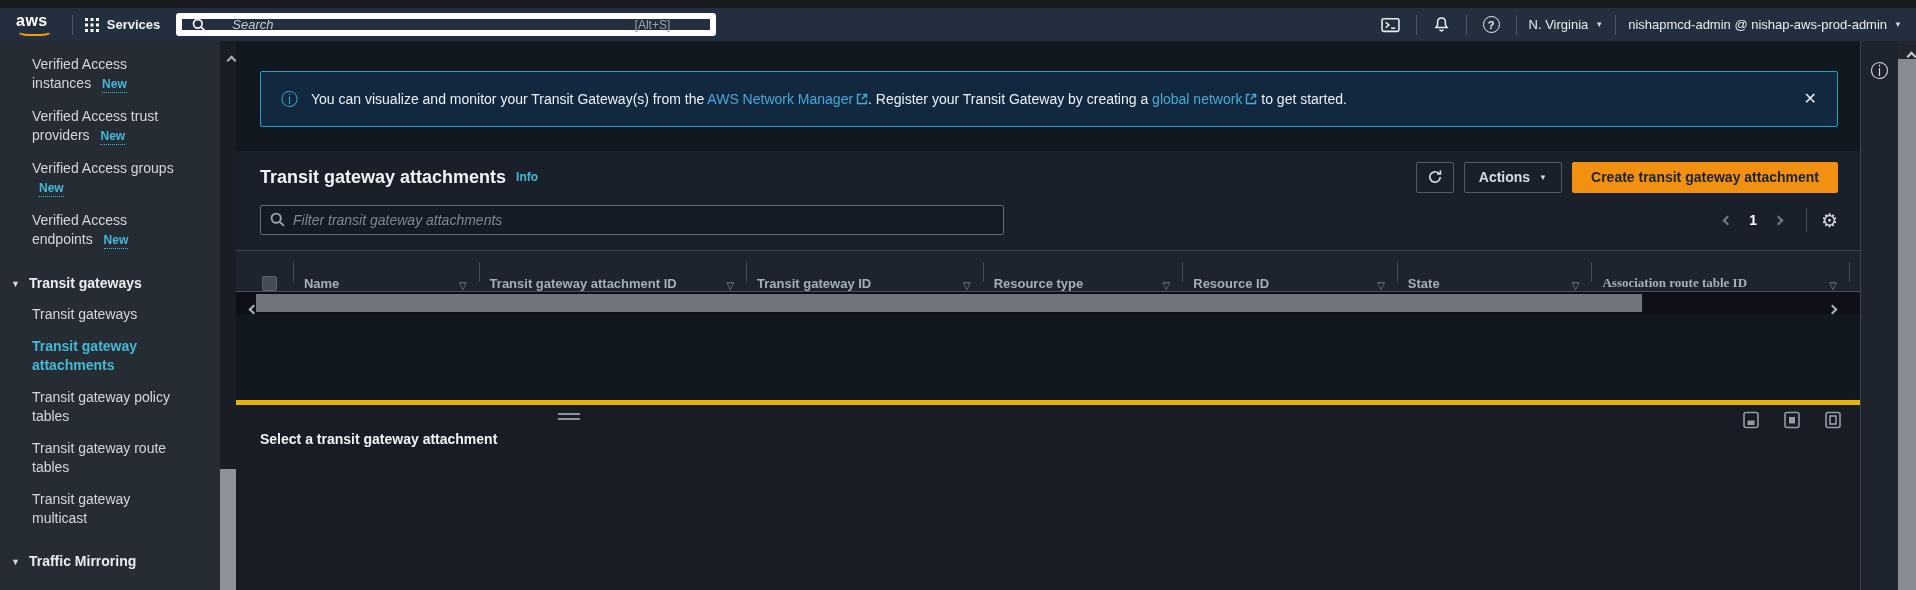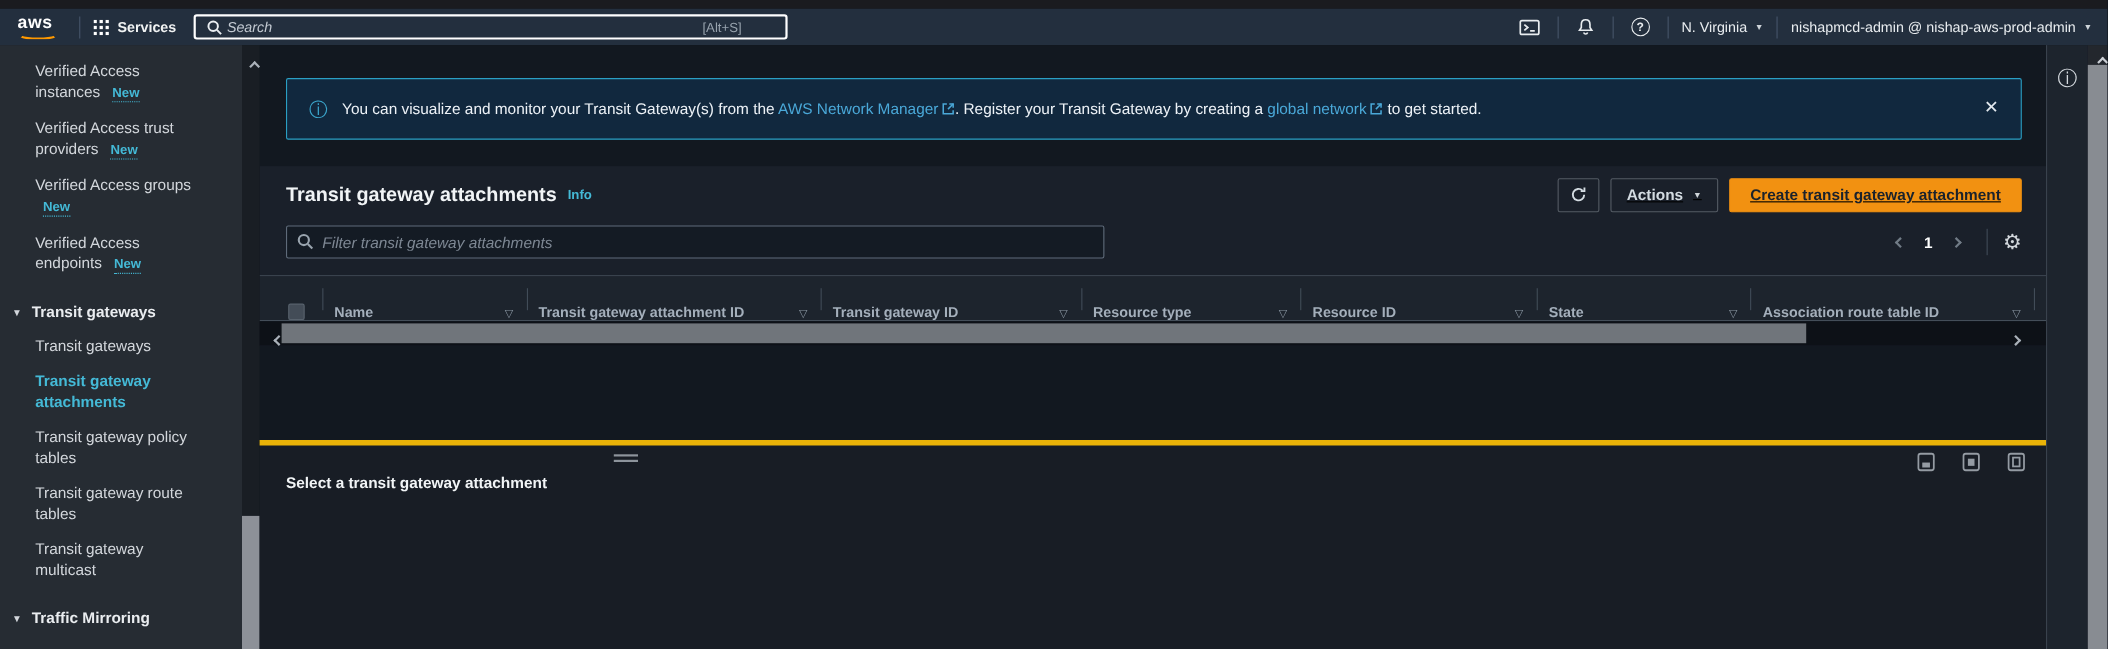--- a/index.html
+++ b/index.html
@@ -14,22 +14,22 @@
     padding:14px 14px; color:#eef1f4; }
   .aws-logo { position:relative; font-size:16px; font-weight:700; color:#fff;
     padding:0 4px 7px 2px; margin-right:8px; letter-spacing:.5px; cursor:pointer; }
   .aws-logo .smile { position:absolute; left:3px; right:0; bottom:1px; height:9px;
     border:2px solid transparent; border-bottom-color:#ff9900; border-radius:50% / 70%; }
   .nav-divider { width:1px; height:20px; background:#46556a; margin:0 12px; }
   .nav-btn { display:flex; align-items:center; gap:8px; background:none; border:none;
     color:#f1f3f3; font-size:13px; font-weight:700; cursor:pointer;
     font-family:"Liberation Sans",sans-serif; }
   .grid-icon { color:#fff; }
-  .searchbox { margin-left:16px; width:540px; height:23px; border:2px solid #ffffff;
-    border-radius:3px; display:flex; align-items:center; padding:0 10px; gap:4px;
+  .searchbox { margin-left:16px; width:540px; height:23px; border:6px solid #ffffff;
+    border-radius:3px; display:flex; align-items:center; padding:0 10px; gap:26px;
     background:#232f3e; }
   .searchbox svg { color:#e9edf1; flex:none; }
   .searchbox input { flex:1; background:transparent; border:none; outline:none;
     color:#e6eaee; font-size:13px; font-style:italic; font-family:"Liberation Sans",sans-serif; }
   .searchbox input::placeholder { color:#c3cad2; }
   .shortcut { font-size:12px; color:#98a3ae; padding-right:30px; }
   .nav-right { margin-left:auto; display:flex; align-items:center; }
   .nav-icon-btn { background:none; border:none; color:#e8ecef; cursor:pointer;
     display:flex; align-items:center; padding:0 4px; }
   .circle-q { width:17px; height:17px; border:1.7px solid #e8ecef; border-radius:50%;
@@ -77,21 +77,21 @@
   .ext-ico { color:var(--link-blue); margin-left:3px; vertical-align:-1px; }
   .flash .close { margin-left:auto; background:none; border:none; color:#e3e9ee;
     font-size:16px; cursor:pointer; line-height:1; }
 
   
   .card { background:#1a202a; }
   .card-header { display:flex; align-items:center; padding:12px 22px 6px 24px; height:46px; }
   .card-header h1 { font-size:18px; font-weight:700; color:#f1f4f6; display:inline; }
   .info-link { font-size:12px; font-weight:700; color:var(--active-cyan); margin-left:10px;
     text-decoration:none; cursor:pointer; }
-  .hdr-actions { margin-left:auto; display:flex; align-items:center; gap:10px;text-decoration:underline; }
+  .hdr-actions { margin-left:auto; display:flex; align-items:center; gap:10px; }
   .btn { height:31px; border-radius:2px; border:1px solid #545b64; background:transparent;
     color:#d4dce2; font-size:14px; font-weight:700; cursor:pointer; display:flex;
     align-items:center; font-family:"Liberation Sans",sans-serif; }
   .btn-refresh { width:38px; justify-content:center; }
   .btn-actions { padding:0 14px; gap:9px; }
   .btn-primary { background:var(--accent-orange); border:1px solid var(--accent-orange);
     color:#1a222c; padding:0 18px; }
 
   
   .filter-row { display:flex; align-items:center; padding:8px 22px 15px 24px; }
@@ -113,21 +113,21 @@
   .thead { display:flex; height:42px; background:#1d242d; border-top:1px solid #39424d;
     border-bottom:1px solid #4a545f; align-items:stretch; }
   .th { position:relative; display:flex; align-items:flex-end; font-size:13px; font-weight:700;
     color:#a4afbb; padding-left:10px; cursor:pointer; }
   .th::after { content:''; position:absolute; right:0; top:11px; height:20px; width:1px;
     background:#414c58; }
   .th .sort { margin-left:auto; margin-right:13px; font-size:10px; color:#8b97a3;
     font-weight:400; padding-left:8px; }
   .c0 { width:58px; padding-left:26px; }
   .c1 { width:186px; } .c2 { width:268px; } .c3 { width:237px; } .c4 { width:200px; }
-  .c5 { width:215px; } .c6 { width:195px; } .c7 { width:258px; }
+  .c5 { width:215px; } .c6 { width:195px; } .c7 { width:258px;font-family:Liberation Serif, serif; }
   .cfill { flex:1; } .cfill::after { display:none; }
   .checkbox { width:15px; height:15px; background:#434c57; border:1px solid #59636e;
     border-radius:2px; display:inline-block; cursor:pointer; }
 
   
   .empty-row { height:26px; background:#20262f; display:flex; align-items:center;
     justify-content:center; font-size:13px; color:#e0e6ea; }
   .hscroll { height:22px; background:#0d1117; position:relative; }
   .hscroll .left  { position:absolute; left:7px;  top:7px; }
   .hscroll .right { position:absolute; right:12px; top:7px; }

